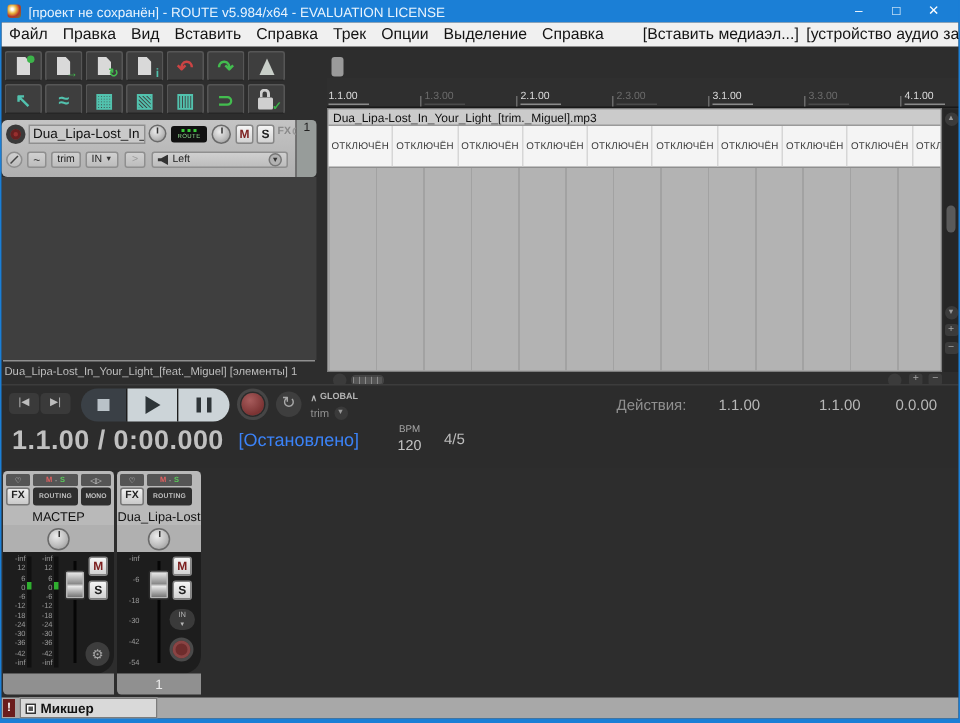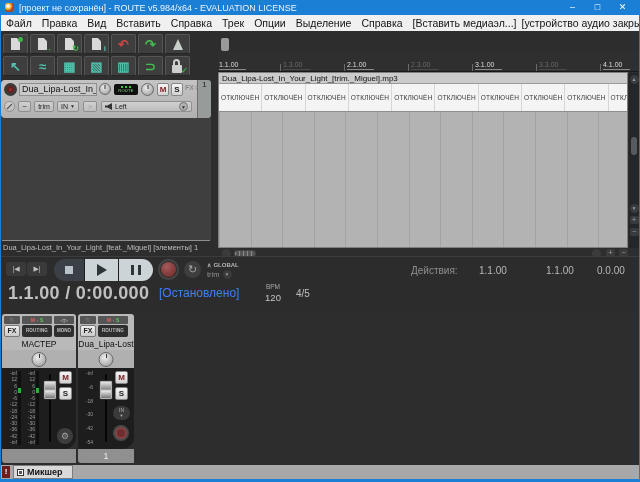--- a/index.html
+++ b/index.html
@@ -15,21 +15,21 @@
   #titlebar{position:absolute;left:0;top:0;width:640px;height:15px;background:#1b7fd6;display:flex;align-items:center;padding:0 5px;}
   #logo{width:9px;height:9px;border-radius:2px;margin-right:5px;background:radial-gradient(circle at 35% 35%,#ffffff 8%,#e8b23a 35%,#b5352f 60%,#5a8f3c 100%);}
   #title{font-size:9px;color:#eaf4fd;flex:1;white-space:nowrap;overflow:hidden;}
   #wincontrols{display:flex;gap:0;}
   .wc{color:#fff;font-size:9px;width:25px;text-align:center;line-height:15px;}
 
   
   #menubar{position:absolute;left:1px;top:15px;width:638px;height:16px;background:#f0f0f0;display:flex;align-items:center;font-size:10.5px;color:#141414;}
   #menu-left{display:flex;align-items:center;}
   .menu-item{padding:0 5px;white-space:nowrap;}
-  .menu-item:last-child{margin-left:0;}
+  .menu-item:last-child{margin-left:16px;}
   #menu-right{margin-left:auto;padding-right:5px;white-space:nowrap;}
 
   
   .tbrow{position:absolute;left:3px;display:flex;gap:2px;}
   #toolbar1{top:34px;} #toolbar2{top:56px;}
   .tb-btn{width:25px;height:20px;background:#3e3e3e;border:1px solid #565656;border-bottom-color:#262626;border-radius:2px;position:relative;}
   .ticon{position:absolute;inset:0;display:flex;align-items:center;justify-content:center;color:#cfcfcf;}
   .pg{width:9px;height:12px;background:#d9d9d9;clip-path:polygon(0 0,65% 0,100% 28%,100% 100%,0 100%);}
   .bdg{position:absolute;right:4px;top:2px;width:5px;height:5px;border-radius:50%;background:#3cb44a;}
   .gl{position:absolute;right:2px;bottom:0;font-size:8px;font-weight:bold;}
@@ -167,21 +167,21 @@
   #strip-master .msbtn{position:absolute;left:57px;} #strip-master .msbtn.mb{top:3px;} #strip-master .msbtn.sb{top:19px;}
   #strip-track .scol.c1{left:2px;}
   #strip-track .ftrack{left:27px;} #strip-track .fthumb{left:21px;}
   #strip-track .msbtn{position:absolute;left:37px;} #strip-track .msbtn.mb{top:3px;} #strip-track .msbtn.sb{top:19px;}
   .inbtn{position:absolute;left:35px;top:38px;width:17px;height:14px;background:#3a3a3a;border-radius:7px;color:#b5b5b5;font-size:5px;text-align:center;padding-top:2px;line-height:5px;}
   .recbtn{position:absolute;left:35px;top:57px;width:16px;height:16px;border-radius:50%;background:#6e2c2c;border:2px solid #4a4a4a;box-shadow:inset 0 0 0 2px #8a4444;}
 
   
   #docker{position:absolute;left:1px;top:465px;width:638px;height:14px;background:#a8a8a8;}
   #alert{position:absolute;left:1px;top:1px;width:8px;height:12px;background:#6b1d1d;color:#fff;font-size:8px;font-weight:bold;text-align:center;line-height:12px;}
-  #mixtab{position:absolute;left:12px;top:0;width:60px;height:14px;background:#d9d9d9;border:1px solid #7c7c7c;display:flex;align-items:center;gap:3px;padding-left:3px;}
+  #mixtab{position:absolute;left:12px;top:0;width:92px;height:14px;background:#d9d9d9;border:1px solid #7c7c7c;display:flex;align-items:center;gap:3px;padding-left:3px;}
   .tabicon{width:7px;height:7px;border:1px solid #333;background:#fff;position:relative;}
   .tabicon::after{content:"";position:absolute;left:1px;top:1px;width:3px;height:3px;background:#555;}
   #mixtab .tl{font-size:9px;color:#111;font-weight:bold;}
 </style>
 </head>
 <body>
 
 <div id="app">
   <div class="edge l"></div>
   <div class="edge r"></div>

